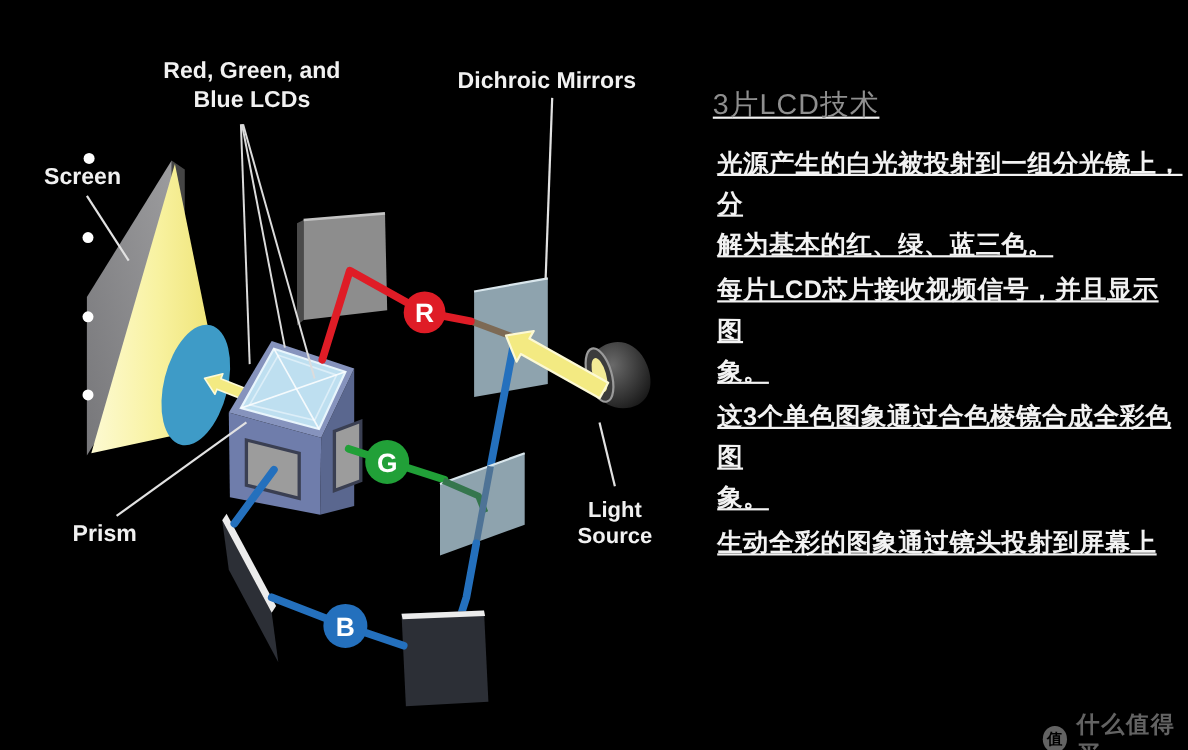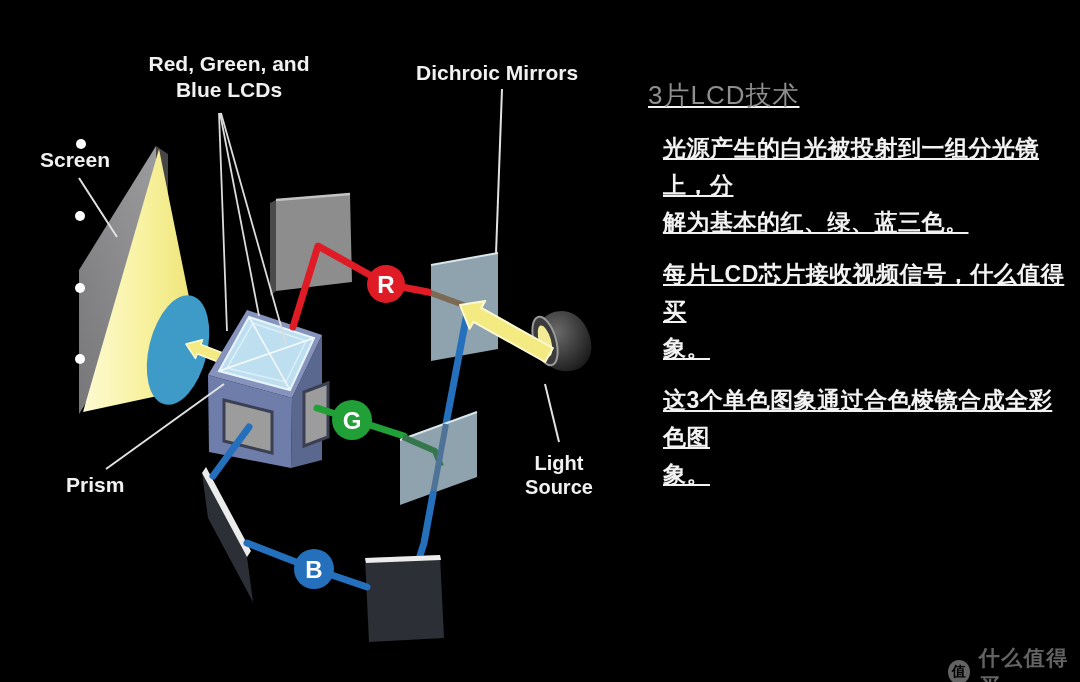--- a/index.html
+++ b/index.html
@@ -11,21 +11,21 @@
   .pointer{stroke:#e2e2e2;stroke-width:2;fill:none;}
   .fanline{stroke:#dcdcdc;stroke-width:1.8;fill:none;}
   .beam-red{stroke:var(--red-beam);stroke-width:7;fill:none;stroke-linejoin:round;stroke-linecap:round;}
   .beam-green{stroke:var(--green-beam);stroke-width:7;fill:none;stroke-linecap:round;}
   .beam-blue{stroke:var(--blue-beam);stroke-width:7;fill:none;stroke-linejoin:round;stroke-linecap:round;}
   .mirror{fill:var(--mirror);fill-opacity:.88;}
   .mirror-edge{stroke:#d9e6ec;stroke-width:2;}
   .panel-text{position:absolute;left:648px;top:80px;width:432px;color:var(--body-text);text-decoration:underline;}
   .panel-text h1{margin:0 0 20px 0;font-size:26px;line-height:30px;font-weight:400;
                  color:var(--title-gray);letter-spacing:1px;}
-  .panel-text p{margin:15px;font-size:23px;line-height:37px;font-weight:700;
+  .panel-text p{margin:4px;font-size:23px;line-height:37px;font-weight:700;
                 white-space:pre-line;letter-spacing:0.5px;}
   .watermark{position:absolute;left:948px;top:644px;display:flex;align-items:center;
              gap:9px;color:var(--watermark);}
   .wm-circle{width:24px;height:24px;border-radius:50%;background:var(--watermark);
              display:flex;align-items:center;justify-content:center;
              color:#000;font-size:14px;font-weight:bold;}
   .wm-text{font-size:21px;font-weight:bold;letter-spacing:1.5px;}
 </style>
 </head>
 <body>
@@ -136,24 +136,25 @@
   <line x1="213" y1="476" x2="249" y2="427" class="beam-blue"></line>
   <polyline points="247,543 314,569 367,587" class="beam-blue"></polyline>
   <circle cx="314" cy="569" r="20" fill="var(--blue-beam)"></circle>
   <text x="314" y="578" text-anchor="middle" class="node-letter">B</text>
 </svg>
 
 <div class="panel-text">
   <h1>3片LCD技术</h1>
   <p>光源产生的白光被投射到一组分光镜上，分
 解为基本的红、绿、蓝三色。</p>
-  <p>每片LCD芯片接收视频信号，什么值得买
+  <p>每片LCD芯片接收视频信号，并且显示图
 象。</p>
   <p>这3个单色图象通过合色棱镜合成全彩色图
 象。</p>
+  <p>生动全彩的图象通过镜头投射到屏幕上</p>
 </div>
 
 <div class="watermark">
   <div class="wm-circle">
     <span>值</span>
   </div>
   <span class="wm-text">什么值得买</span>
 </div>
 
 </body></html>

